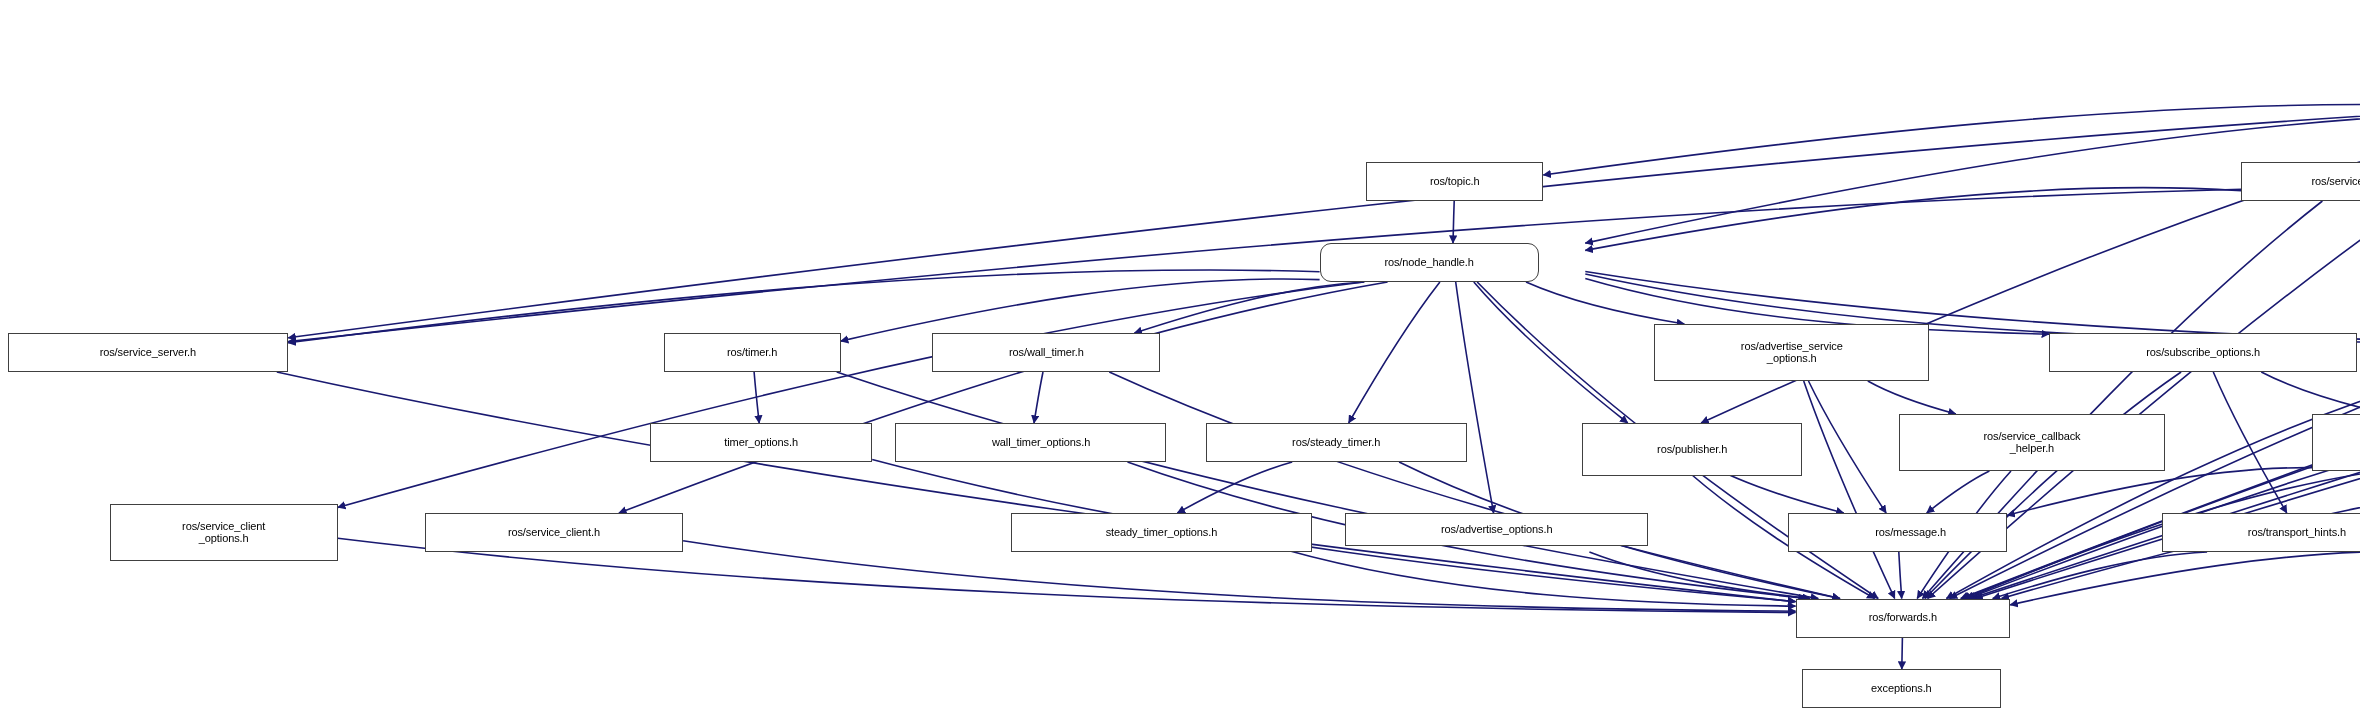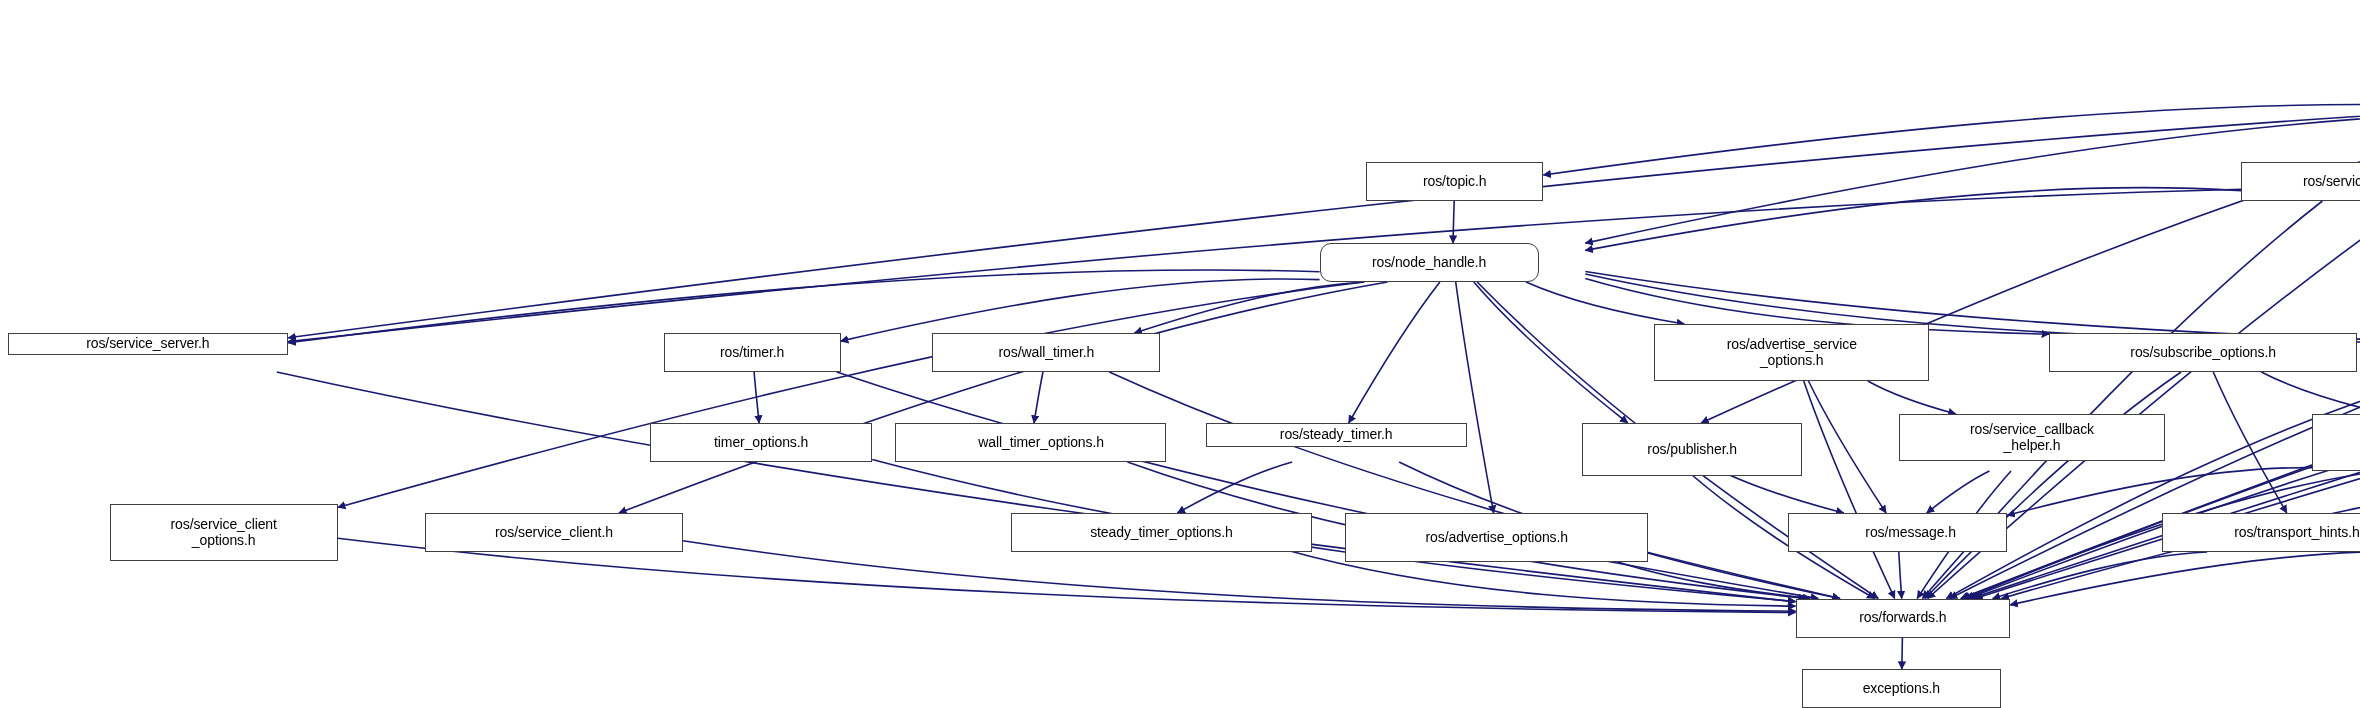--- a/index.html
+++ b/index.html
@@ -25,21 +25,21 @@
     height: 708px;
   }
   .node {
     position: absolute;
     box-sizing: border-box;
     display: flex;
     align-items: center;
     justify-content: center;
     text-align: center;
     font-family: "Liberation Sans", sans-serif;
-    font-size: 14px;
+    font-size: 11px;
     line-height: 1.08;
     color: #000000;
     background: #ffffff;
     border: 1px solid #808080;
     white-space: pre-line;
     z-index: 5;
     letter-spacing: -0.1px;
   }
   .node.strong {
     border: 1.5px solid #404040;
@@ -134,37 +134,37 @@
         <path d="M 1898.8 552.0 C 1899.6 567.4, 1900.7 584.6, 1901.7 598.5" fill="none" stroke="#191970" stroke-width="1.6" marker-end="url(#arrow)"></path>
         <path d="M 2207.1 552.0 C 2133.8 555.8, 2055.7 578.3, 1992.7 598.5" fill="none" stroke="#191970" stroke-width="1.6" marker-end="url(#arrow)"></path>
         <path d="M 2441.7 552.0 C 2296.4 545.9, 2138.1 576.1, 2010.2 604.9" fill="none" stroke="#191970" stroke-width="1.6" marker-end="url(#arrow)"></path>
         <path d="M 1902.4 637.5 C 1902.2 647.9, 1902.0 659.5, 1901.8 669.0" fill="none" stroke="#191970" stroke-width="1.6" marker-end="url(#arrow)"></path>
       </g>
   </svg>
   <div id="node-layer">
       <div class="node strong" style="left: 1366.16px; top: 162px; width: 177.15px; height: 39px;">ros/topic.h</div>
       <div class="node strong" style="left: 2241.4px; top: 162px; width: 201.17px; height: 39px;">ros/service.h</div>
       <div class="node strong" style="left: 1319.62px; top: 243px; width: 219px; height: 39px; border-radius: 11px;">ros/node_handle.h</div>
-      <div class="node strong" style="left: 7.50636px; top: 333px; width: 280.738px; height: 22px;">ros/service_server.h</div>
+      <div class="node strong" style="left: 7.50636px; top: 333px; width: 280.738px; height: 39px;">ros/service_server.h</div>
       <div class="node strong" style="left: 663.562px; top: 333px; width: 177.15px; height: 39px;">ros/timer.h</div>
       <div class="node strong" style="left: 932.29px; top: 333px; width: 228.193px; height: 39px; text-align: center;">ros/wall_timer.h</div>
       <div class="node strong" style="left: 1654.4px; top: 324px; width: 274.733px; height: 57px;">ros/advertise_service
 _options.h</div>
       <div class="node strong" style="left: 2049.24px; top: 333px; width: 307.761px; height: 39px;">ros/subscribe_options.h</div>
       <div class="node strong" style="left: 650.051px; top: 423px; width: 222.188px; height: 39px;">timer_options.h</div>
       <div class="node strong" style="left: 894.758px; top: 423px; width: 271.73px; height: 39px; padding-left: 21px;">wall_timer_options.h</div>
-      <div class="node strong" style="left: 1205.52px; top: 423px; width: 261.221px; height: 24px;">ros/steady_timer.h</div>
+      <div class="node strong" style="left: 1205.52px; top: 423px; width: 261.221px; height: 39px;">ros/steady_timer.h</div>
       <div class="node strong" style="left: 1538.8px; top: 423px; width: 220.687px; height: 53px; margin-left: 43px;">ros/publisher.h</div>
-      <div class="node strong" style="left: 1899.11px; top: 414px; width: 265.725px; height: 47px;">ros/service_callback
+      <div class="node strong" style="left: 1899.11px; top: 414px; width: 265.725px; height: 57px;">ros/service_callback
 _helper.h</div>
       <div class="node strong" style="left: 2311.96px; top: 414px; width: 319.771px; height: 57px;">ros/subscription_callback
 _helper.h</div>
       <div class="node strong" style="left: 109.593px; top: 504px; width: 228.193px; height: 57px;">ros/service_client
 _options.h</div>
       <div class="node strong" style="left: 424.86px; top: 513px; width: 258.219px; height: 39px;">ros/service_client.h</div>
       <div class="node strong" style="left: 983.333px; top: 513px; width: 300.254px; height: 39px; margin-left: 28px;">steady_timer_options.h</div>
-      <div class="node strong" style="left: 1345.14px; top: 513px; width: 303.257px; height: 49px;">ros/advertise_options.h</div>
+      <div class="node strong" style="left: 1345.14px; top: 513px; width: 303.257px; height: 33px;">ros/advertise_options.h</div>
       <div class="node strong" style="left: 1788.02px; top: 513px; width: 219.186px; height: 39px; padding-left: 26px;">ros/message.h</div>
       <div class="node strong" style="left: 2161.83px; top: 513px; width: 270.229px; height: 39px;">ros/transport_hints.h</div>
       <div class="node strong" style="left: 1795.52px; top: 598.5px; width: 214.682px; height: 39px;">ros/forwards.h</div>
       <div class="node strong" style="left: 1801.53px; top: 669px; width: 199.669px; height: 39px;">exceptions.h</div>
     </div>
 </div>
 
 </body></html>

